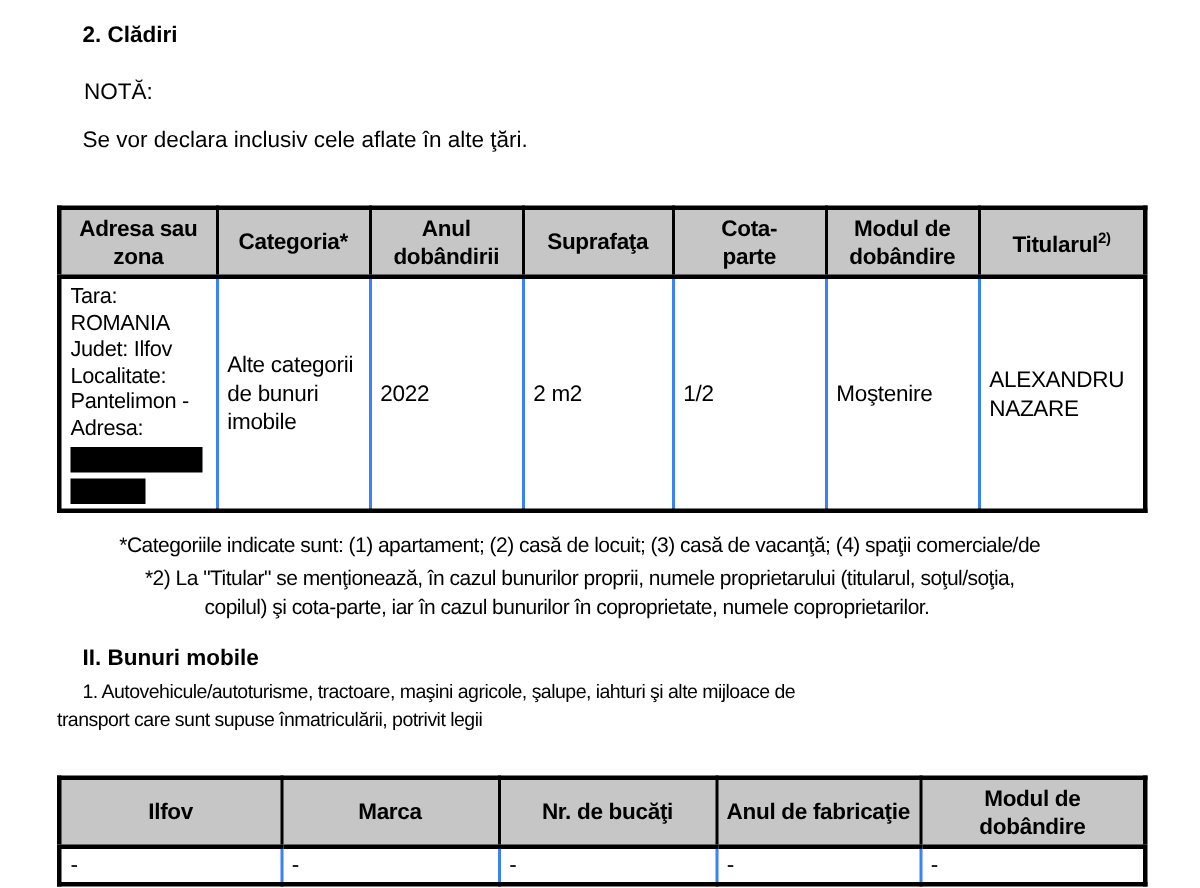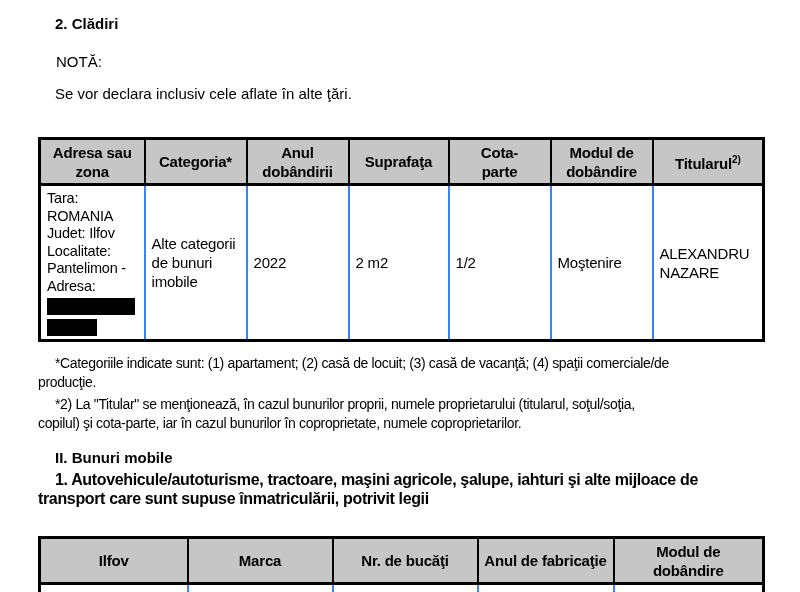--- a/index.html
+++ b/index.html
@@ -72,26 +72,27 @@
   }
   .redact-wide  { width: 88px; margin-top: 3px; }
   .redact-small { width: 50px; margin-top: 4px; }
   sup.th-sup { font-size: 10px; vertical-align: super; }
   .force-narrow-50 { display: inline-block; max-width: 52px; }
   .force-narrow-80 { display: inline-block; max-width: 84px; }
   .footnote {
     font-size: 14px;
     line-height: 19px;
     letter-spacing: -0.35px;
+    text-align: center;
   }
   .footnote-first { margin-top: 12px; }
   .footnote-second { margin-top: 3px; }
   .bold-note {
-    font-size: 16px;
-    font-weight: bold;
+    font-size: 13px;
+    font-weight: normal;
     line-height: 19px;
     letter-spacing: -0.35px;
     white-space: nowrap;
   }
   .bunuri-title { margin-top: 15px; }
   .auto-note { margin-top: 3px; }
   .vehicles-table { margin-top: 28px; }
   .vehicles-table tbody tr { height: 24px; }
   .vehicles-table tbody td { line-height: 16px; }
   .fn-line { white-space: nowrap; }
@@ -144,21 +145,20 @@
         <td>2 m2</td>
         <td>1/2</td>
         <td>Moştenire</td>
         <td>ALEXANDRU NAZARE</td>
       </tr>
     </tbody>
   </table>
 
   <div class="footnote footnote-first">
     <div class="fn-line indent">*Categoriile indicate sunt: (1) apartament; (2) casă de locuit; (3) casă de vacanţă; (4) spaţii comerciale/de</div>
-    <div class="fn-line">producţie.</div>
   </div>
 
   <div class="footnote footnote-second">
     <div class="fn-line indent">*2) La "Titular" se menţionează, în cazul bunurilor proprii, numele proprietarului (titularul, soţul/soţia,</div>
     <div class="fn-line">copilul) şi cota-parte, iar în cazul bunurilor în coproprietate, numele coproprietarilor.</div>
   </div>
 
   <div class="section-title bunuri-title indent">II. Bunuri mobile</div>
 
   <div class="bold-note auto-note">

